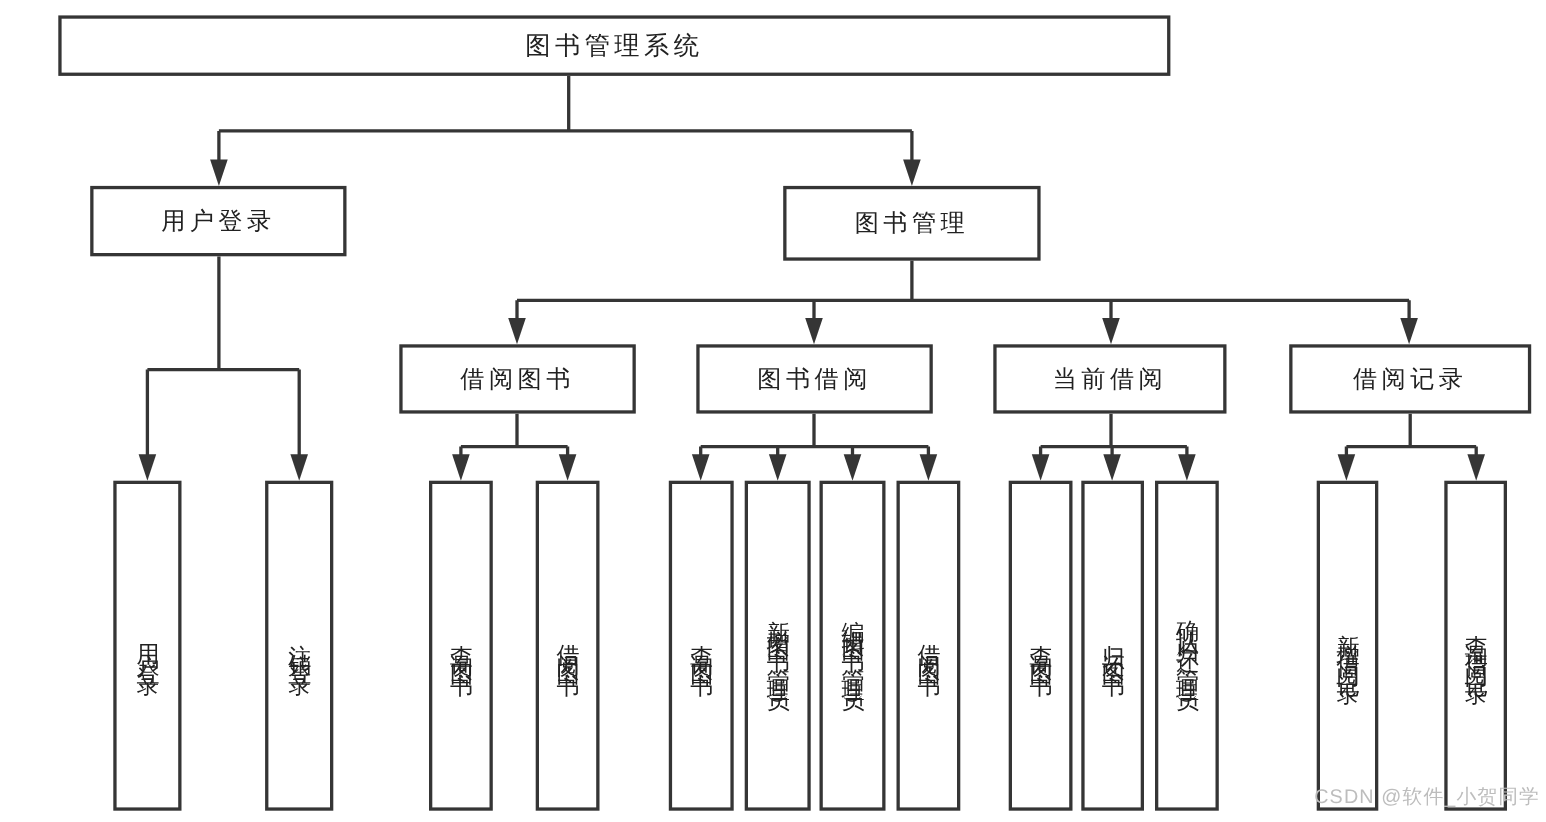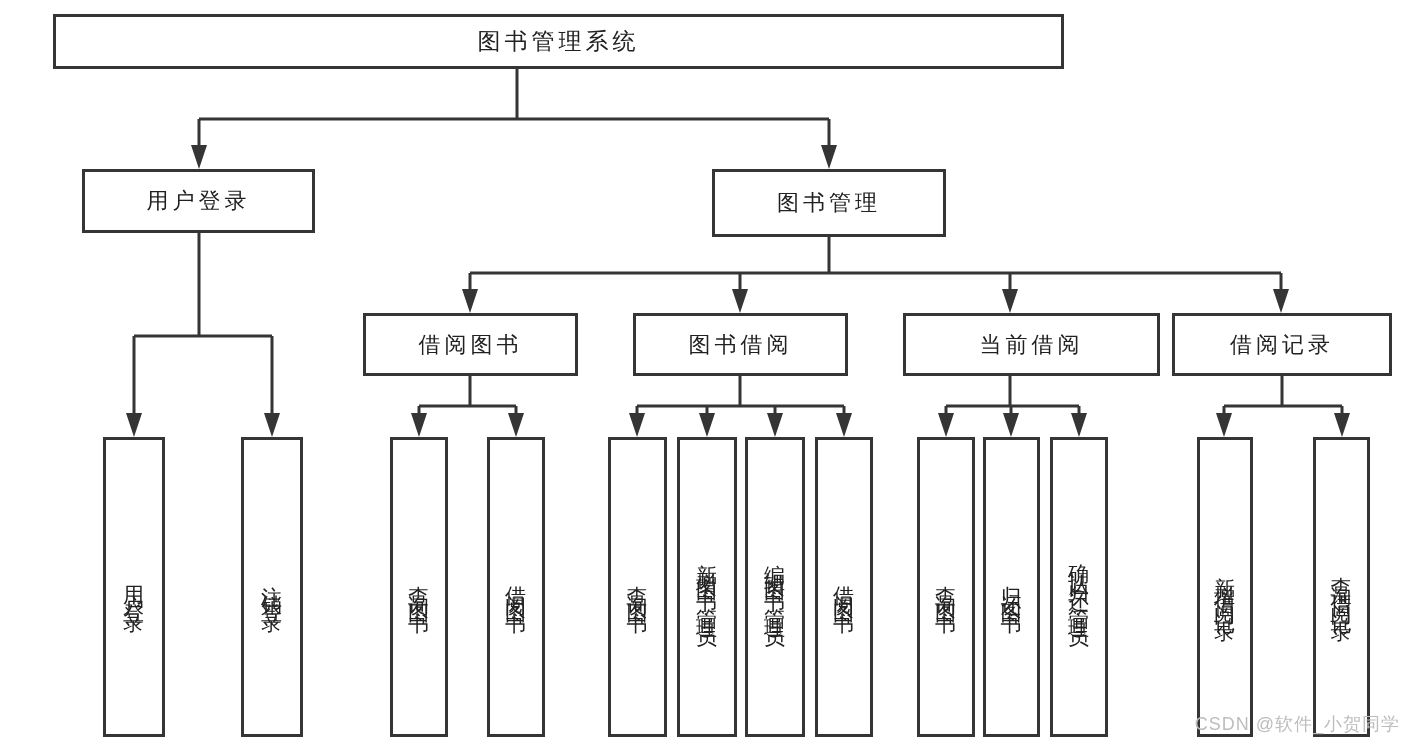--- a/index.html
+++ b/index.html
@@ -112,21 +112,21 @@
   <div class="node h" style="left:712px; top:169px; width:234px; height:68px;">
     <span class="lbl">图书管理</span>
   </div>
 
   <div class="node h" style="left:363px; top:313px; width:215px; height:63px;">
     <span class="lbl">借阅图书</span>
   </div>
   <div class="node h" style="left:633px; top:313px; width:215px; height:63px;">
     <span class="lbl">图书借阅</span>
   </div>
-  <div class="node h" style="left:903px; top:313px; width:257px; height:63px;justify-content:center;">
+  <div class="node h" style="left:903px; top:313px; width:212px; height:63px;justify-content:center;">
     <span class="lbl">当前借阅</span>
   </div>
   <div class="node h" style="left:1172px; top:313px; width:220px; height:63px;justify-content:center;">
     <span class="lbl">借阅记录</span>
   </div>
 
   <div class="node v" style="left:103px; top:437px; width:62px; height:300px;">
     <span class="lbl">用户登录</span>
   </div>
   <div class="node v" style="left:241px; top:437px; width:62px; height:300px;">

